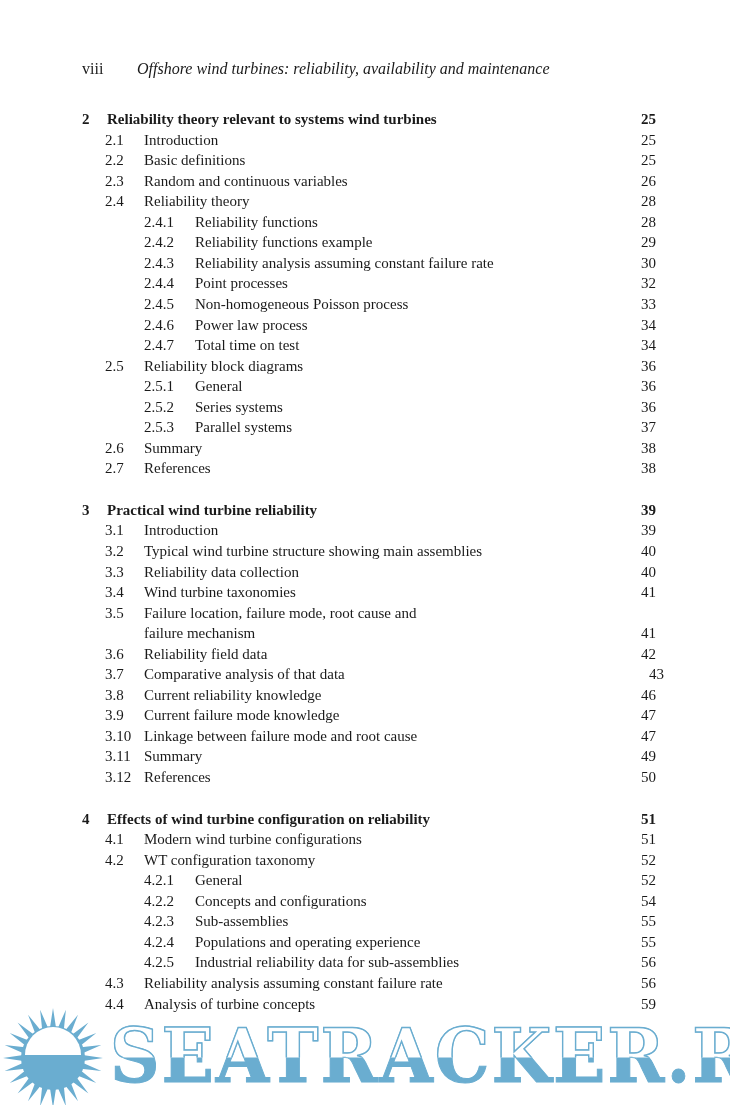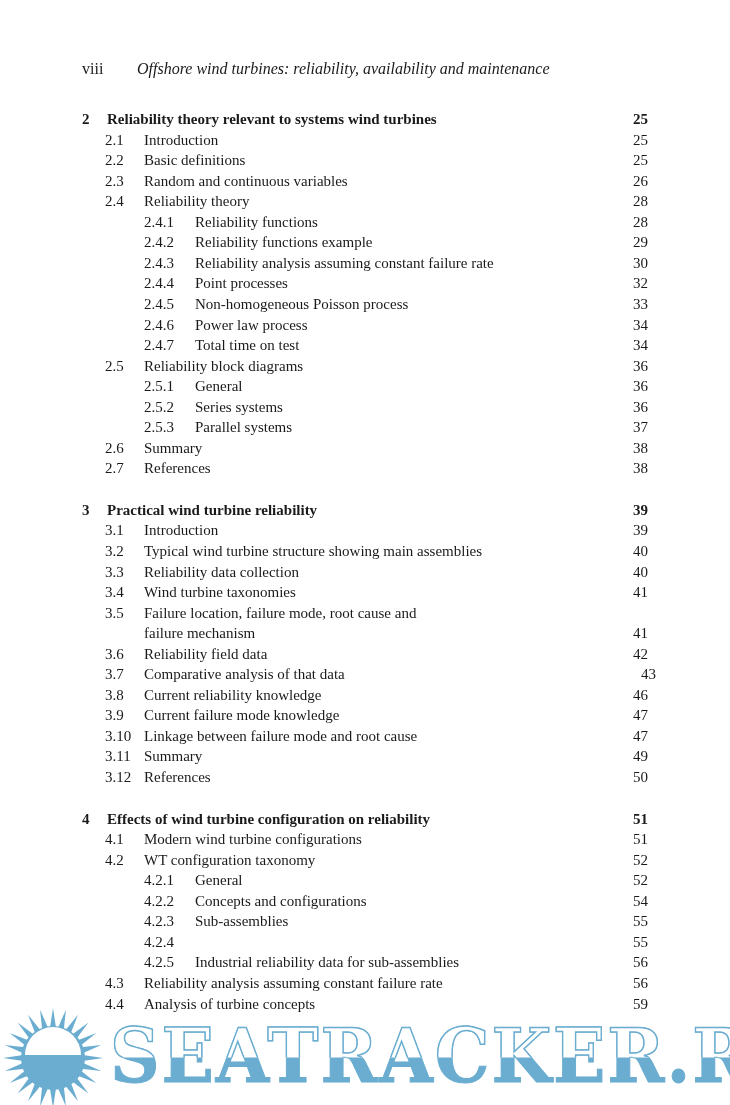--- a/index.html
+++ b/index.html
@@ -8,21 +8,21 @@
     font-family:"Liberation Serif", "DejaVu Serif", serif; color:#1a1a1a;
   }
   .running-head {
     position:absolute; left:82px; top:60px; font-size:16px; white-space:nowrap;
   }
   .running-head .folio { display:inline-block; width:55px; }
   .running-head .book-title { font-style:italic; }
   .toc { position:absolute; left:0; top:0; width:730px; }
   .row { position:absolute; left:0; width:730px; height:20px; font-size:15px; line-height:20px; white-space:nowrap; }
   .row .num, .row .title, .row .page { position:absolute; top:0; }
-  .row .page { right:82px; text-align:center; }
+  .row .page { right:74px; text-align:center; }
   .row.chapter { font-weight:bold; }
   .row.chapter .num { left:82px; }
   .row.chapter .title { left:107px; }
   .row.section .num { left:105px; }
   .row.section .title { left:144px; }
   .row.subsection .num { left:144px; }
   .row.subsection .title { left:195px; }
   .row.cont .title { left:144px; }
   .watermark { position:absolute; left:0; top:1008px; width:730px; height:100px; }
   .wm-text {
@@ -229,20 +229,21 @@
       <span class="title">Concepts and configurations</span>
       <span class="page">54</span>
     </div>
     <div class="row subsection" style="top: 911px;">
       <span class="num">4.2.3</span>
       <span class="title">Sub-assemblies</span>
       <span class="page">55</span>
     </div>
     <div class="row subsection" style="top: 932px;">
       <span class="num">4.2.4</span>
+      <span class="title">Populations and operating experience</span>
       <span class="page">55</span>
     </div>
     <div class="row subsection" style="top: 952px;">
       <span class="num">4.2.5</span>
       <span class="title">Industrial reliability data for sub-assemblies</span>
       <span class="page">56</span>
     </div>
     <div class="row section" style="top: 973px;">
       <span class="num">4.3</span>
       <span class="title">Reliability analysis assuming constant failure rate</span>

